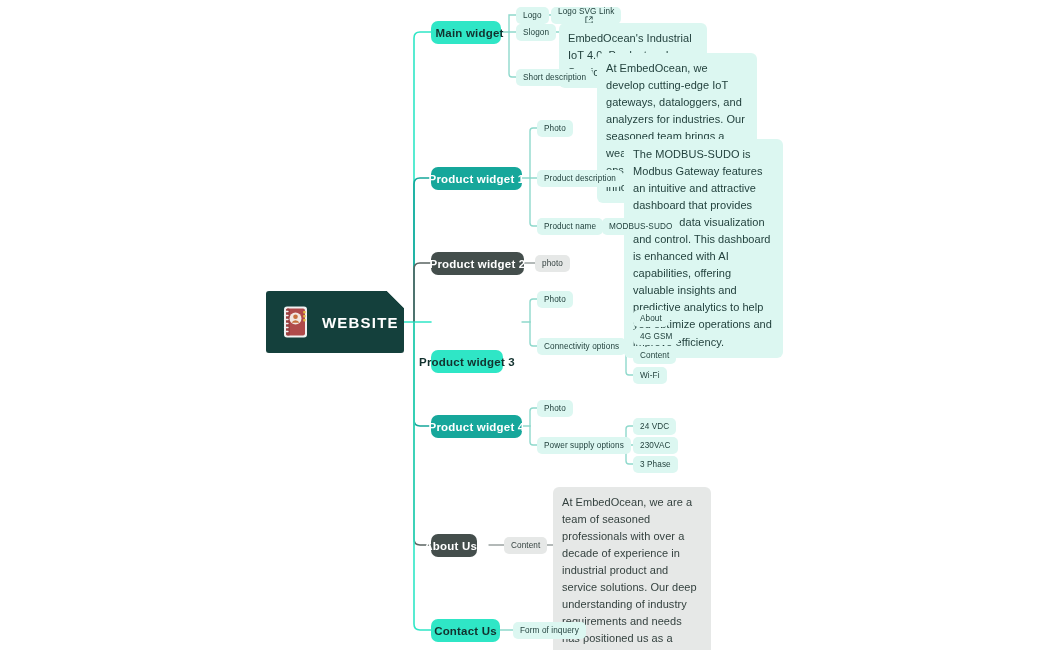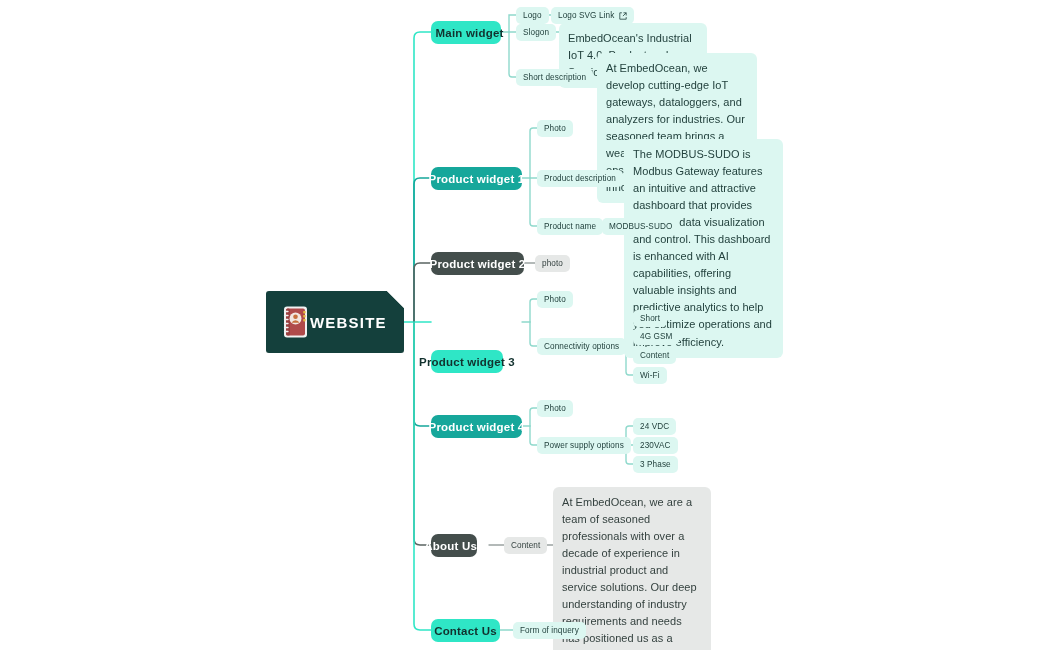--- a/index.html
+++ b/index.html
@@ -38,20 +38,21 @@
   }
 
   
   .root {
     width: 138px;
     height: 62px;
     background: #14403C;
     color: #ffffff;
     border-radius: 3px;
     padding-left: 14px;
+    gap: 12px;
     
     clip-path: polygon(0 0, calc(100% - 17px) 0, 100% 17px, 100% 100%, 0 100%);
     filter: drop-shadow(0 1px 2px rgba(0,0,0,0.22));
   }
   .root-fold {
     position: absolute;
     right: 0;
     top: 0;
     width: 17px;
     height: 17px;
@@ -197,21 +198,21 @@
     </svg>
     <span class="root-label">WEBSITE</span>
   </div>
 
   <div class="node lvl1 mint" style="left:431px; top:21px; width:70px;padding-left:7px;">
     <span>Main widget</span>
   </div>
   <div class="node pill pill-mint" style="left:516px; top:7px;">
     <span>Logo</span>
   </div>
-  <div class="node pill pill-mint" style="left:551px; top:7px;">
+  <div class="node pill pill-mint" style="left:551px; top:7px;flex-direction:column;">
     <span>Logo SVG Link</span>
     <svg class="link-icon" width="8" height="8" viewBox="0 0 10 10">
       <path d="M3.6 1H1v8h8V6.4" fill="none" stroke="#22413D" stroke-width="1"></path>
       <path d="M5.6 1H9v3.4M9 1L4.9 5.1" fill="none" stroke="#22413D" stroke-width="1"></path>
     </svg>
   </div>
   <div class="node pill pill-mint" style="left:516px; top:24px;">
     <span>Slogon</span>
   </div>
   <div class="para para-mint" style="left:559px; top:23px; width:148px;">
@@ -253,21 +254,21 @@
   <div class="node lvl1 mint" style="left:431px; top:311px; width:72px;margin-top:39px;">
     <span>Product widget 3</span>
   </div>
   <div class="node pill pill-mint" style="left:537px; top:291px;">
     <span>Photo</span>
   </div>
   <div class="node pill pill-mint" style="left:537px; top:338px;">
     <span>Connectivity options</span>
   </div>
   <div class="node pill pill-mint" style="left:633px; top:310px;">
-    <span>Short</span>
+    <span>About</span>
   </div>
   <div class="node pill pill-mint" style="left:633px; top:328px;">
     <span>4G GSM</span>
   </div>
   <div class="node pill pill-mint" style="left:633px; top:347px;">
     <span>Content</span>
   </div>
   <div class="node pill pill-mint" style="left:633px; top:367px;">
     <span>Wi-Fi</span>
   </div>

